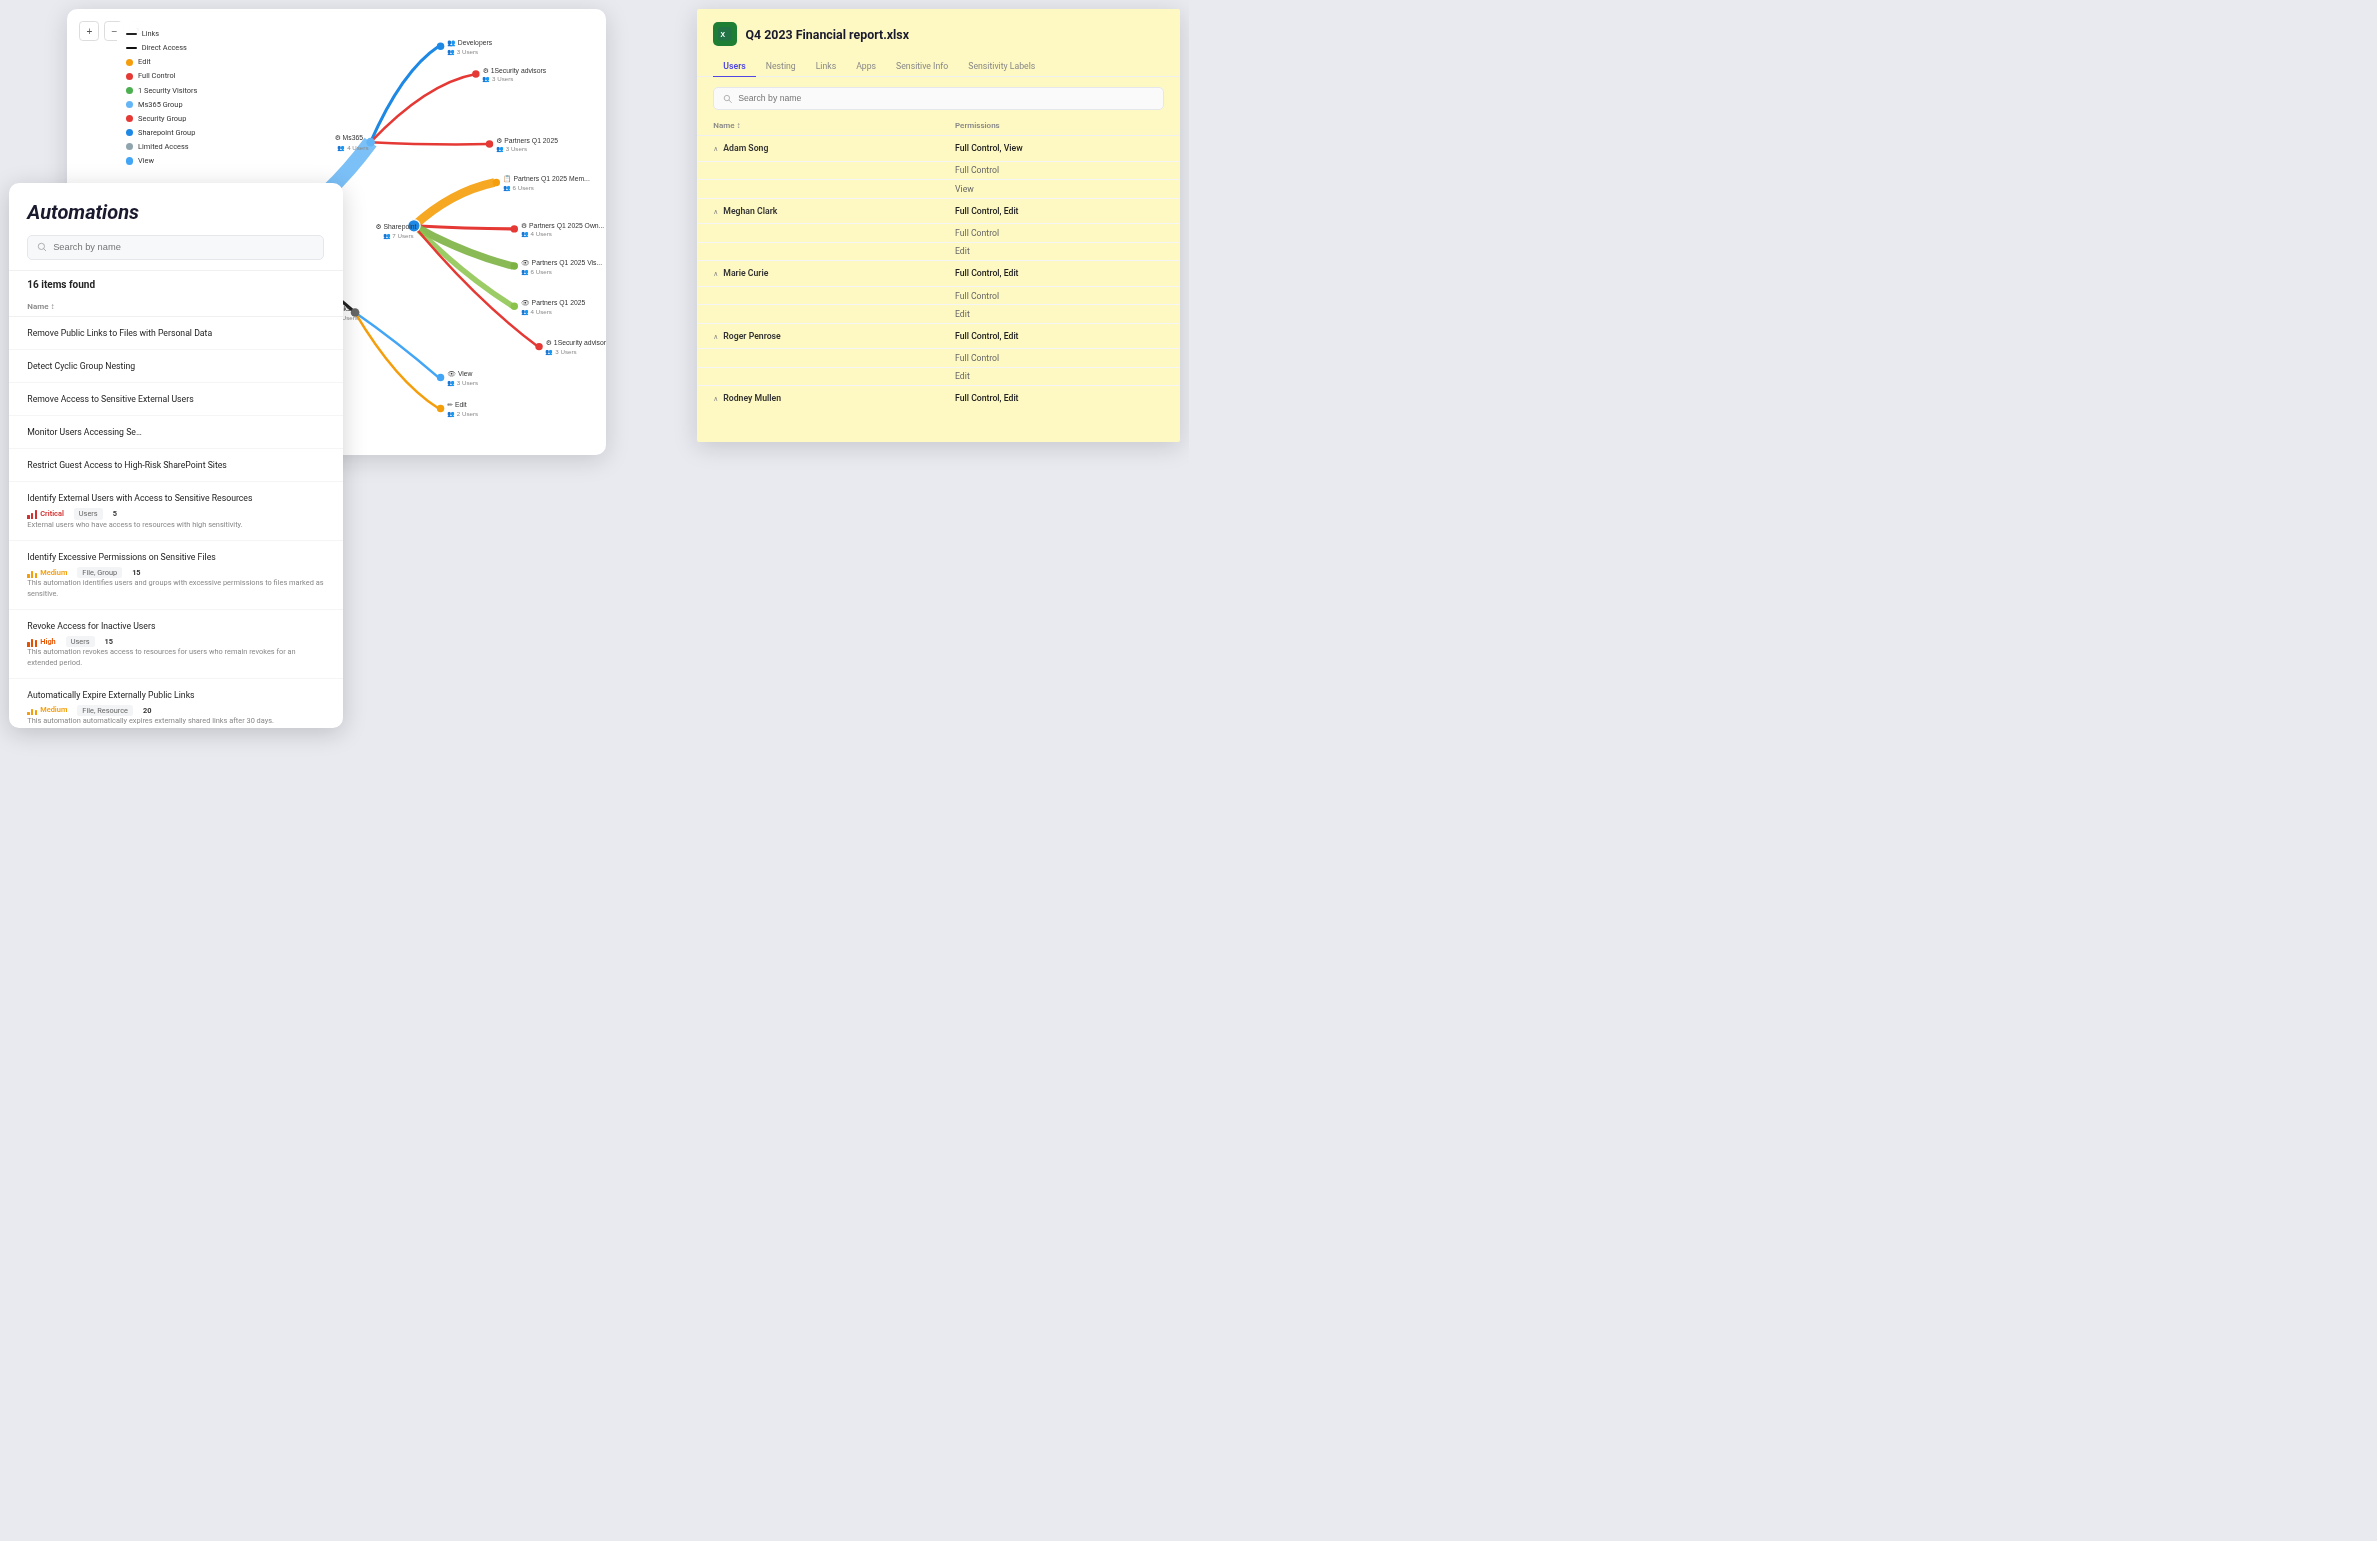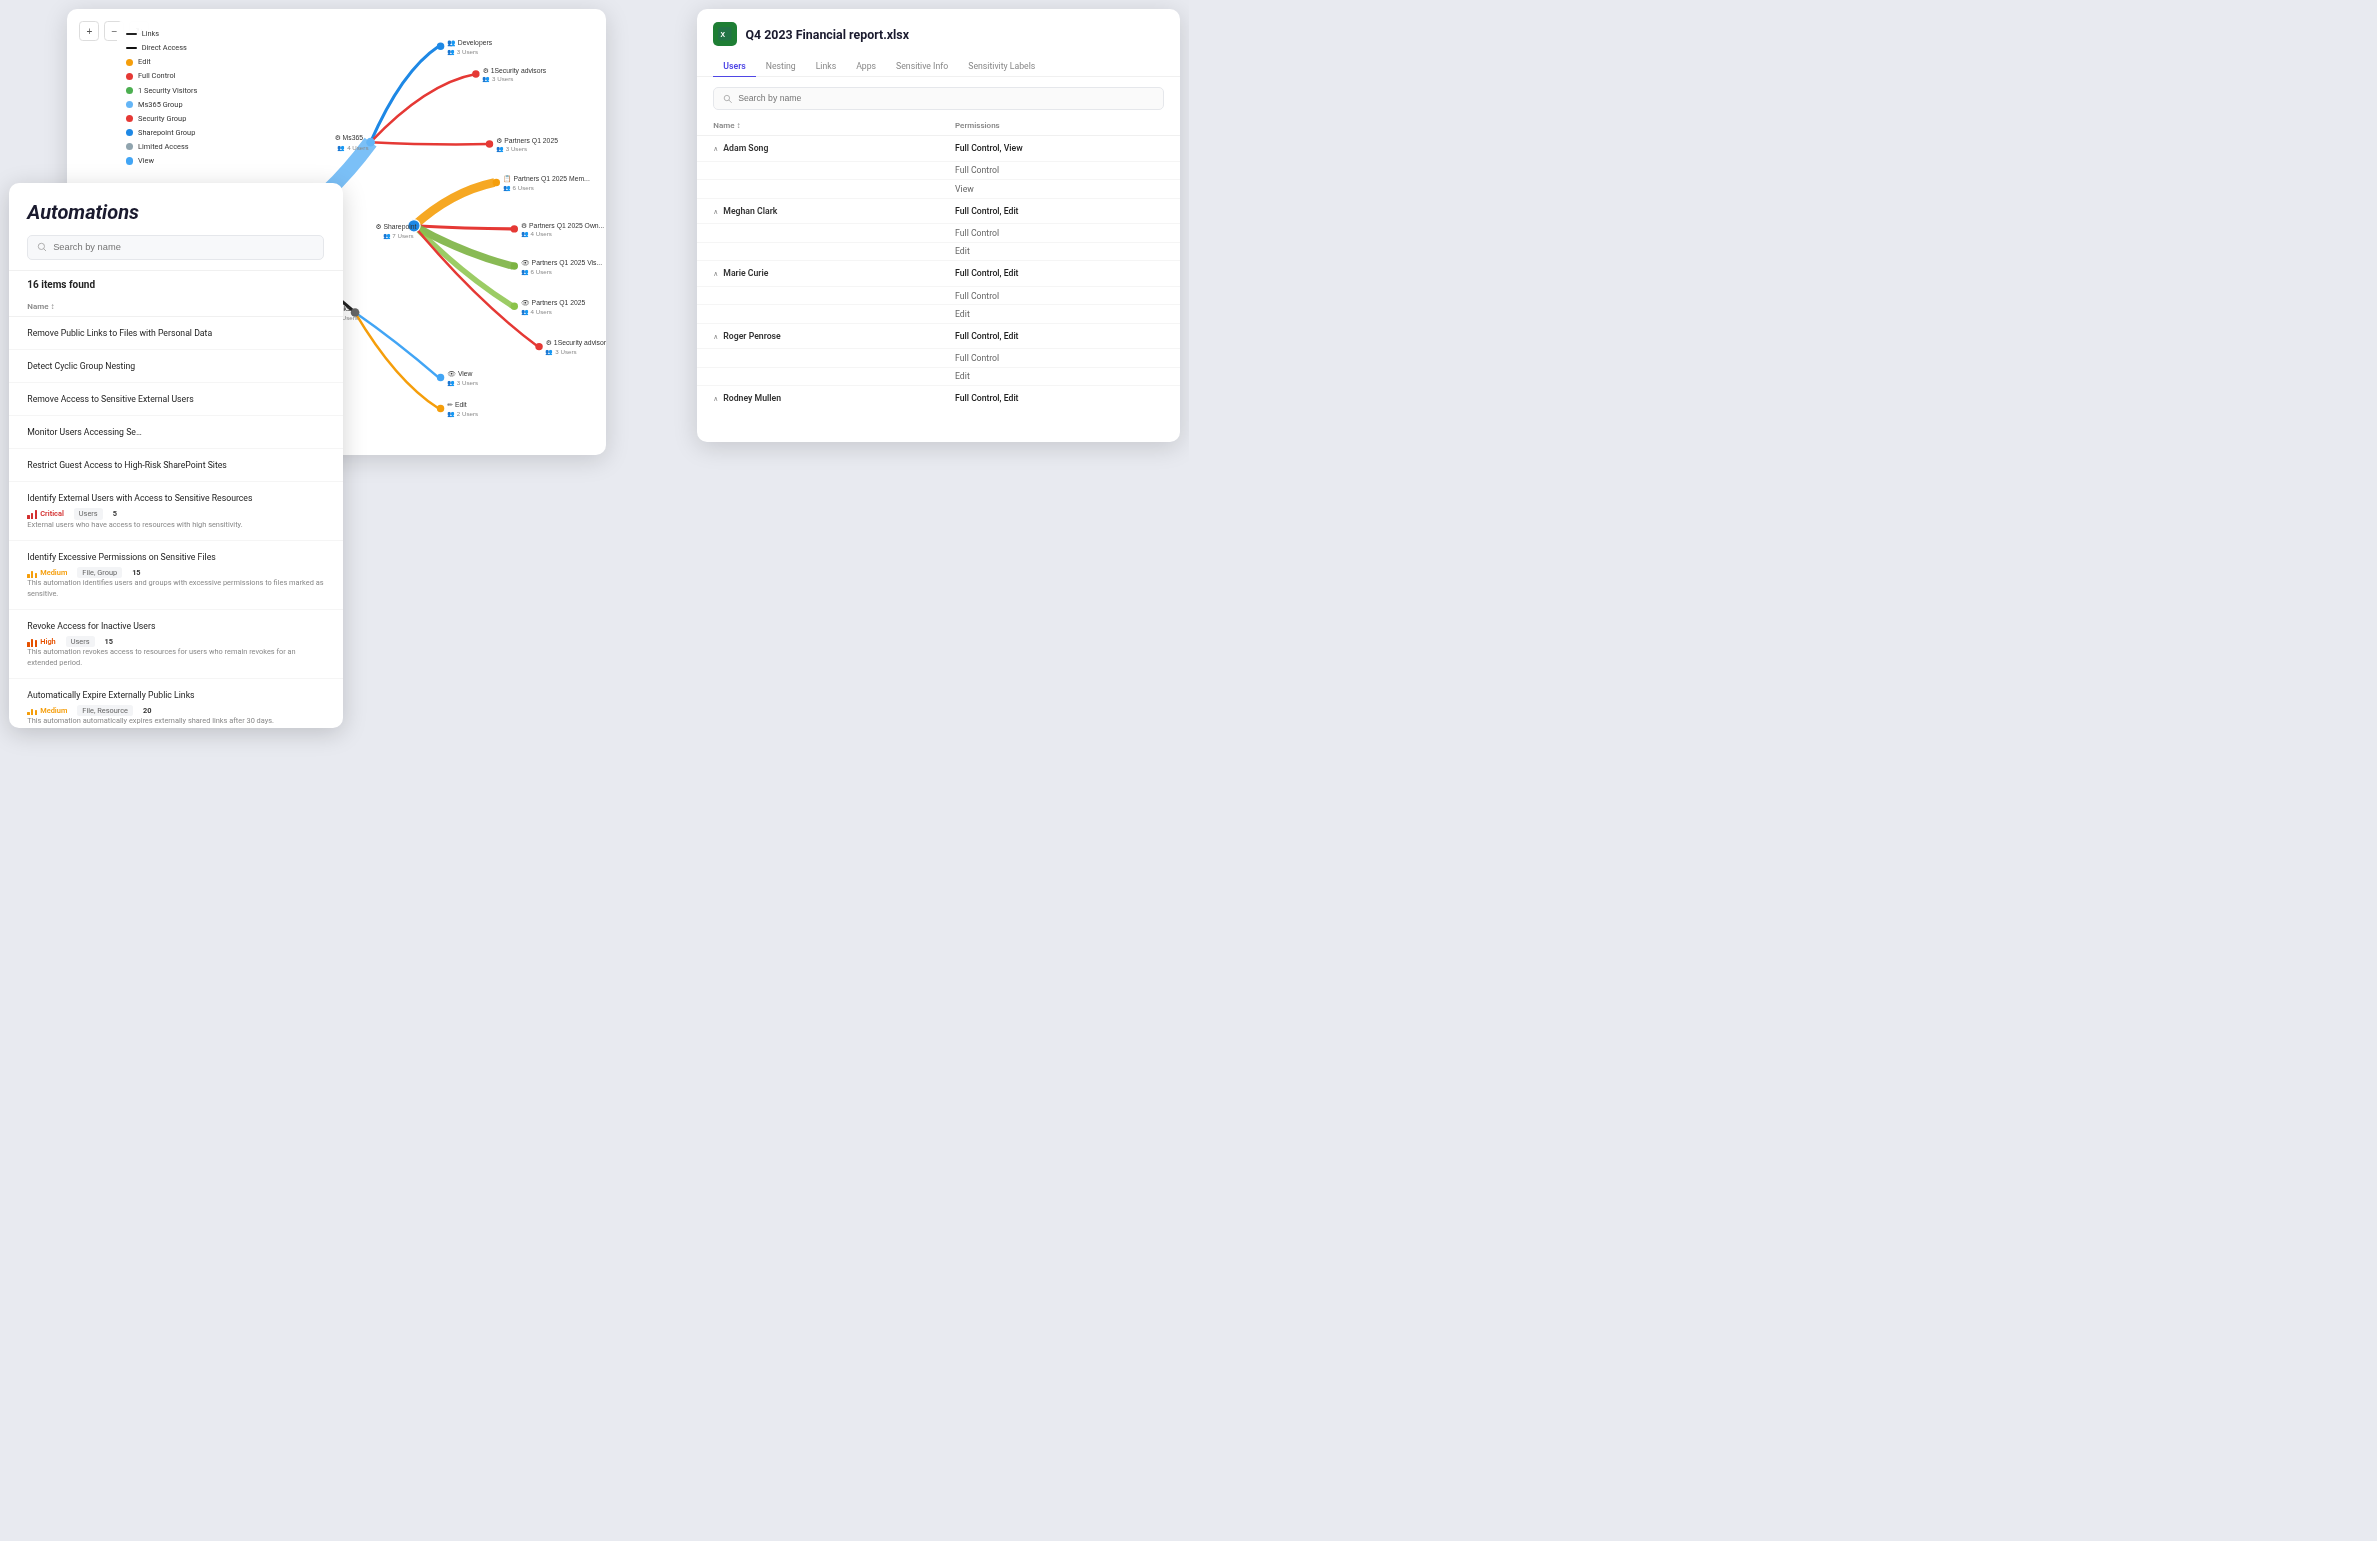--- a/index.html
+++ b/index.html
@@ -83,21 +83,20 @@
       line-height: 1.4;
     }
     .automation-item-row {
       display: flex;
       align-items: center;
       gap: 10px;
       margin-top: 3.7px;
     }
     .severity-badge {
       display: flex;
-      align-items: center;
       gap: 3.1px;
       font-size: 7.4px;
       font-weight: 600;
     }
     .severity-critical { color: #d32f2f; }
     .severity-medium { color: #f59e0b; }
     .severity-high { color: #e65100; }
     .meta-tag {
       font-size: 7.4px;
       color: #666;
@@ -186,22 +185,22 @@
       height: 100%;
     }
 
     
     .file-panel {
       position: absolute;
       right: 8.7px;
       top: 8.7px;
       width: 483px;
       height: 433px;
-      background: #ffffff;
-      border-radius: 10px;
+      background: #fef9c3;
+      border-radius: 2px;
       box-shadow: 0 5px 25px rgba(0,0,0,0.15);
       overflow: hidden;
       z-index: 8;
     }
     .file-header {
       display: flex;
       align-items: center;
       gap: 8.7px;
       padding: 13.6px 16px 0;
     }

